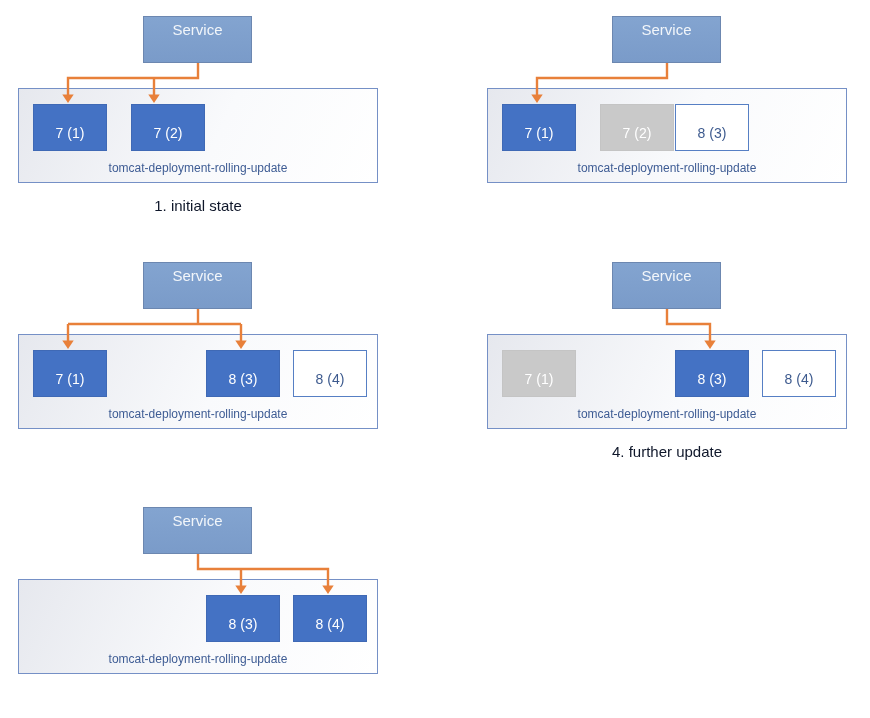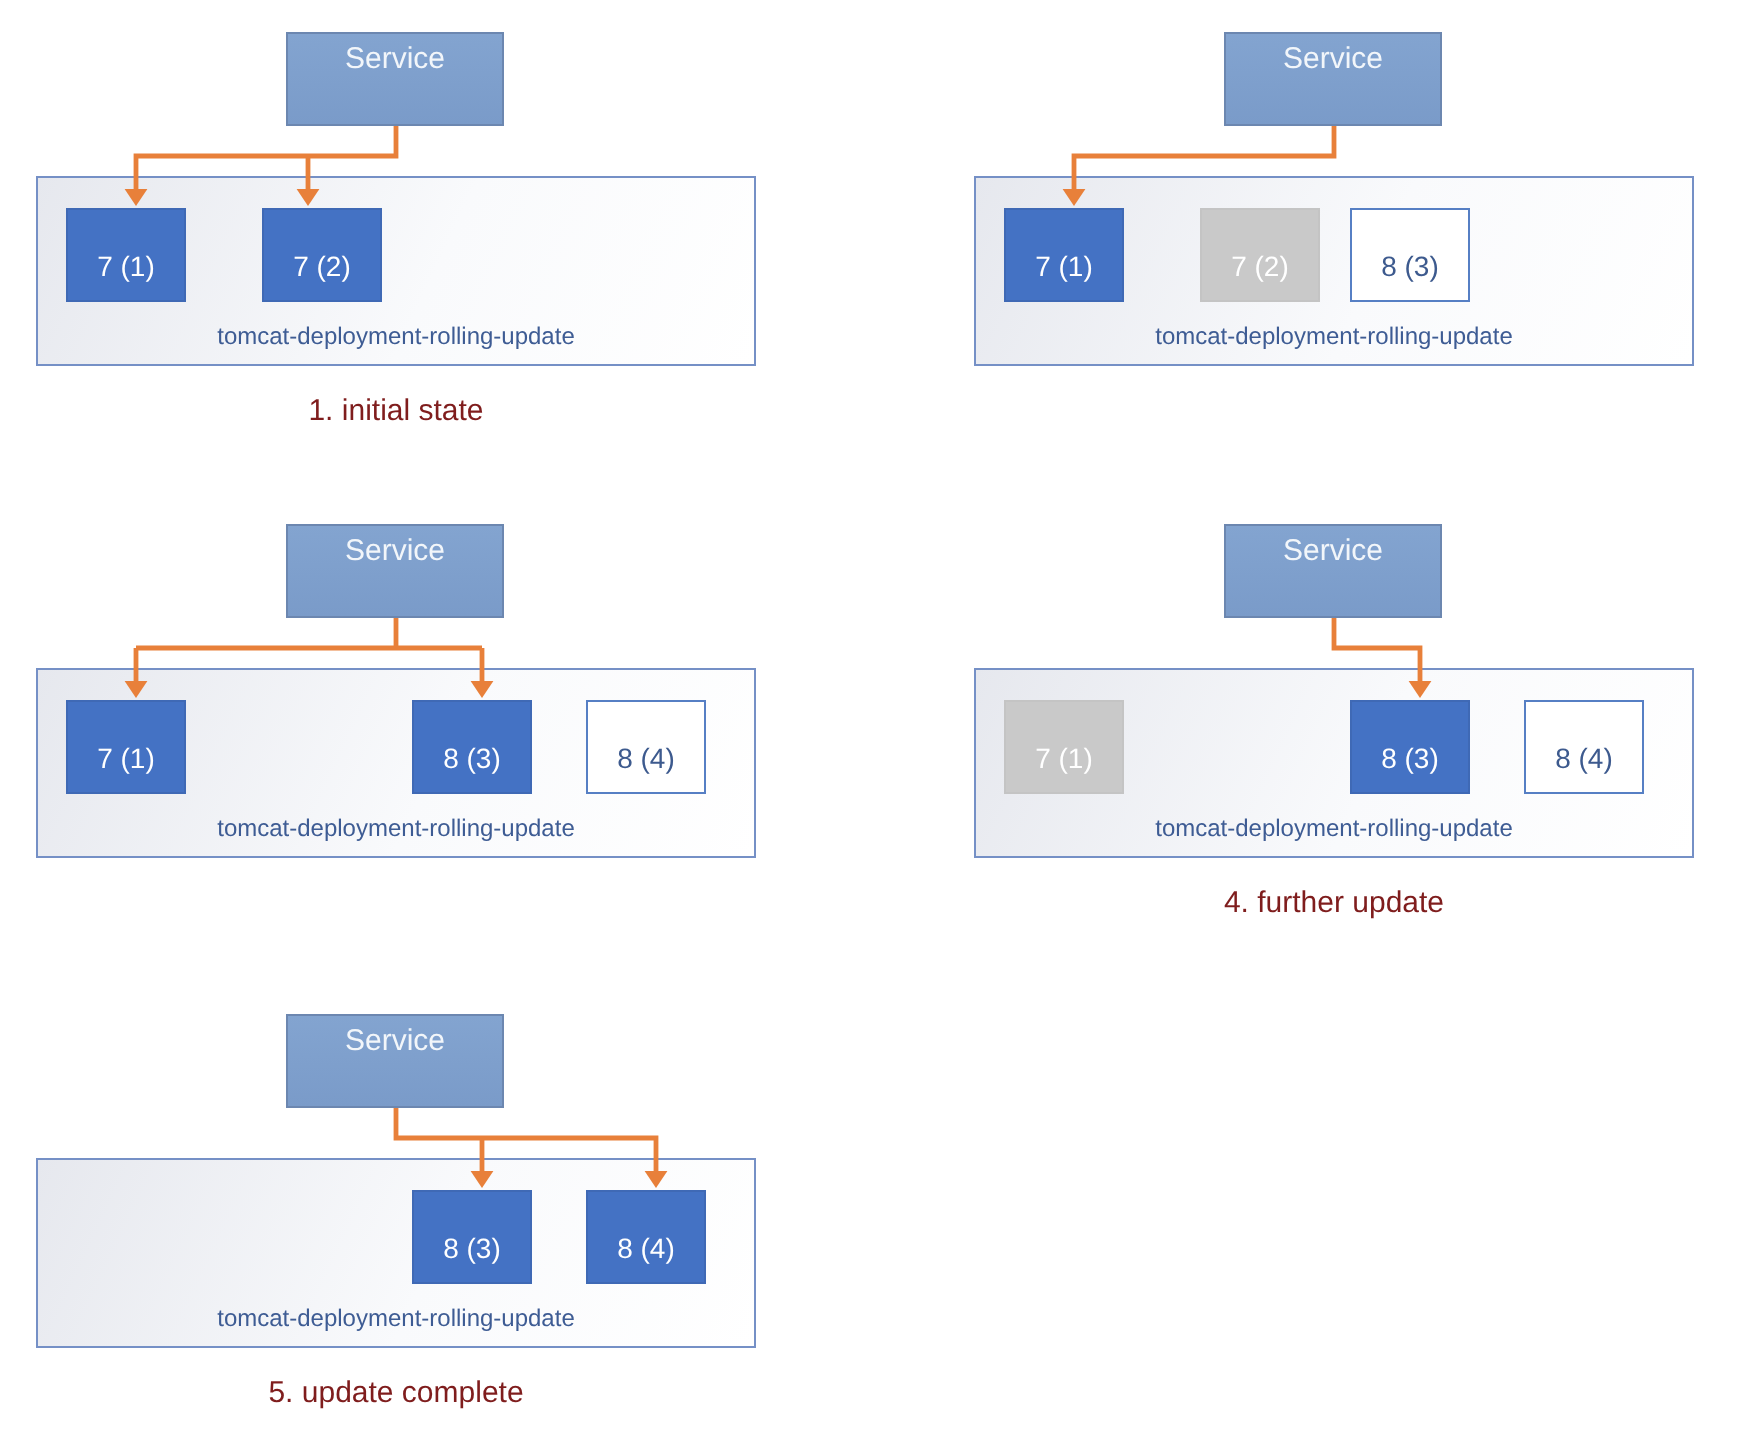--- a/index.html
+++ b/index.html
@@ -36,39 +36,39 @@
     z-index:1;
   }
   .deployment-label{
     position:absolute;left:0;right:0;bottom:7px;
     text-align:center;
     color:#3e5c94;font-size:12px;
     z-index:2;
   }
 
   .pod{
-    position:absolute;top:15px;width:60px;height:47px;
+    position:absolute;top:15px;width:74px;height:47px;
     box-sizing:border-box;
     display:flex;align-items:center;justify-content:center;
     padding-top:10px;
     font-size:14px;
     z-index:2;
   }
   .slot-a{left:14px;}   
   .slot-b{left:112px;}  
   .slot-c{left:187px;}  
   .slot-d{left:274px;}  
   .pod-active{background:#4472c4;border:1px solid #3f69b5;color:#ffffff;}
   .pod-terminated{background:#c9c9c9;border:1px solid #c4c4c4;color:#ffffff;}
   .pod-new{background:#ffffff;border:1.5px solid #567fc4;color:#3d5a8e;}
 
   .caption{
     position:absolute;left:18px;top:197px;width:360px;
     text-align:center;line-height:18px;
-    color:#7f1d1d;font-size:15px;
+    color:#0f172a;font-size:15px;
     z-index:2;
   }
 </style>
 </head>
 <body>
 
 <div class="panel p1">
   <div class="service">
     <span>Service</span>
   </div>
@@ -168,14 +168,13 @@
   </svg>
   <div class="deployment">
     <div class="pod pod-active slot-c">
       <span>8 (3)</span>
     </div>
     <div class="pod pod-active slot-d">
       <span>8 (4)</span>
     </div>
     <div class="deployment-label">tomcat-deployment-rolling-update</div>
   </div>
-  <div class="caption">5. update complete</div>
 </div>
 
 </body></html>

